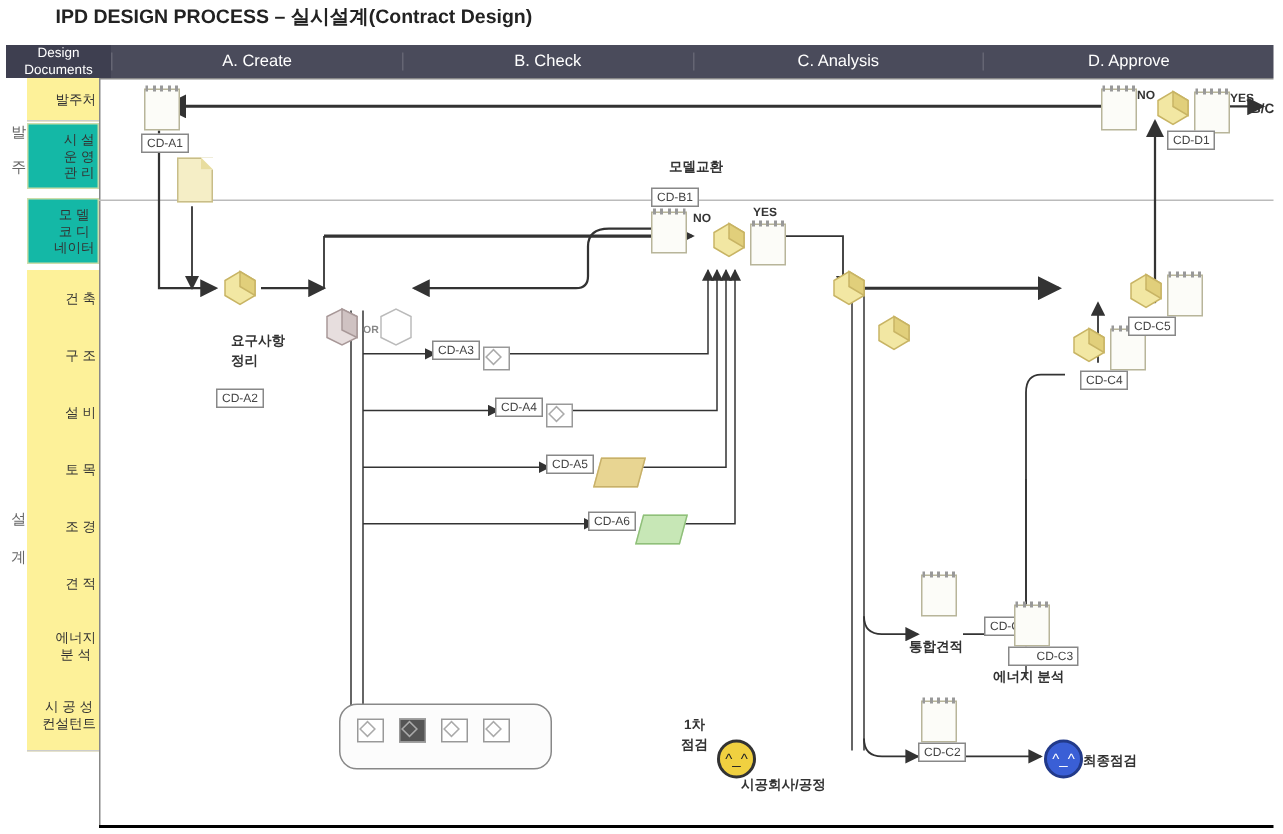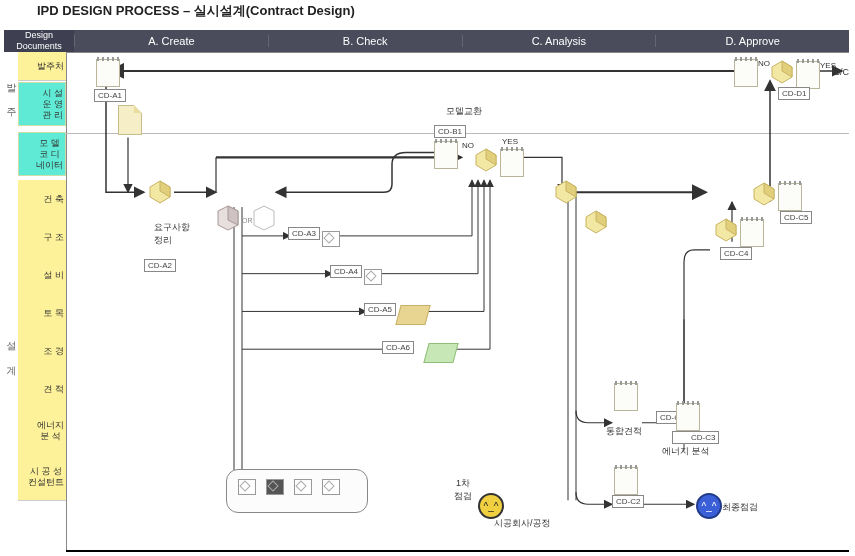--- a/index.html
+++ b/index.html
@@ -64,21 +64,21 @@
     left: 14px; right: 0;
     border-bottom: 1px solid #ccc;
     background: #fdf199;
     display: flex; align-items: center; justify-content: flex-end;
     text-align: center;
     font-size: 9px;
     line-height: 11px;
     color: #333;
     padding: 0 2px;
   }
-  .lane.special { background:#5eead4; border:1px solid #cda; }
+  .lane.special { background:#14b8a6; border:1px solid #cda; }
   .canvas {
     position: absolute;
     left: 66px; top: 52px; right:6px; bottom:4px;
     border-top: 1px solid #888;
     border-bottom: 2px solid #000;
   }
   
   .node { position: absolute; }
   
   .code {
@@ -88,20 +88,21 @@
     padding:1px 3px;
     font-size:8px;
     color:#444;
     white-space:nowrap;
   }
   .caption {
     position:absolute;
     font-size:9px;
     color:#333;
     white-space:nowrap;
+    font-weight:bold;
   }
   
   .notepad {
     position:absolute;
     width:22px; height:26px;
     background:#fcfcf8;
     border:1px solid #b8b59a;
   }
   .notepad::before{
     content:""; position:absolute; left:0; right:0; top:-3px; height:4px;
@@ -301,21 +302,21 @@
 
     <div class="code" style="left:222px; top:174px;">CD-A3</div>
     <div class="widget" style="left:256px; top:178px;"></div>
 
     <div class="code" style="left:264px; top:212px;">CD-A4</div>
     <div class="widget" style="left:298px; top:216px;"></div>
 
     <div class="code" style="left:298px; top:250px;">CD-A5</div>
     <div class="node" style="left:332px; top:252px; width:28px; height:18px; background:#e8d592; border:1px solid #c7b06a; transform:skewX(-15deg);"></div>
 
-    <div class="code" style="left:316px; top:288px;">CD-A6</div>
+    <div class="code" style="left:326px; top:288px;">CD-A6</div>
     <div class="node" style="left:360px; top:290px; width:28px; height:18px; background:#c7e7b6; border:1px solid #8fbf7a; transform:skewX(-15deg);"></div>
 
     <div class="roundbox" style="left:160px; top:416px; width:140px; height:42px;"></div>
     <div class="widget" style="left:172px; top:426px;"></div>
     <div class="widget" style="left:200px; top:426px; background:#555;"></div>
     <div class="widget" style="left:228px; top:426px;"></div>
     <div class="widget" style="left:256px; top:426px;"></div>
 
     <div class="caption" style="left:380px; top:52px;">모델교환</div>
 
@@ -373,21 +374,21 @@
     <div class="notepad" style="left:674px; top:166px;"></div>
     <div class="code" style="left:654px; top:194px;">CD-C4</div>
 
     <div class="bldg" style="left:684px; top:126px;">
       <svg viewBox="0 0 28 28">
           <polygon points="4,20 14,26 24,20 24,10 14,4 4,10" fill="#f2e7a3" stroke="#c8b464"></polygon>
           <polygon points="14,4 24,10 24,20 14,14" fill="#e1cf7b" stroke="#c8b464"></polygon>
         </svg>
     </div>
     <div class="notepad" style="left:712px; top:130px;"></div>
-    <div class="code" style="left:714px; top:158px;text-align:center;">CD-C5</div>
+    <div class="code" style="left:686px; top:158px;text-align:center;">CD-C5</div>
 
     <div class="notepad" style="left:668px; top:6px;"></div>
     <div class="caption" style="left:692px; top:6px; font-size:8px;">NO</div>
     <div class="bldg" style="left:702px; top:4px;">
       <svg viewBox="0 0 28 28">
           <polygon points="4,20 14,26 24,20 24,10 14,4 4,10" fill="#f2e7a3" stroke="#c8b464"></polygon>
           <polygon points="14,4 24,10 24,20 14,14" fill="#e1cf7b" stroke="#c8b464"></polygon>
         </svg>
     </div>
     <div class="notepad" style="left:730px; top:8px;"></div>

